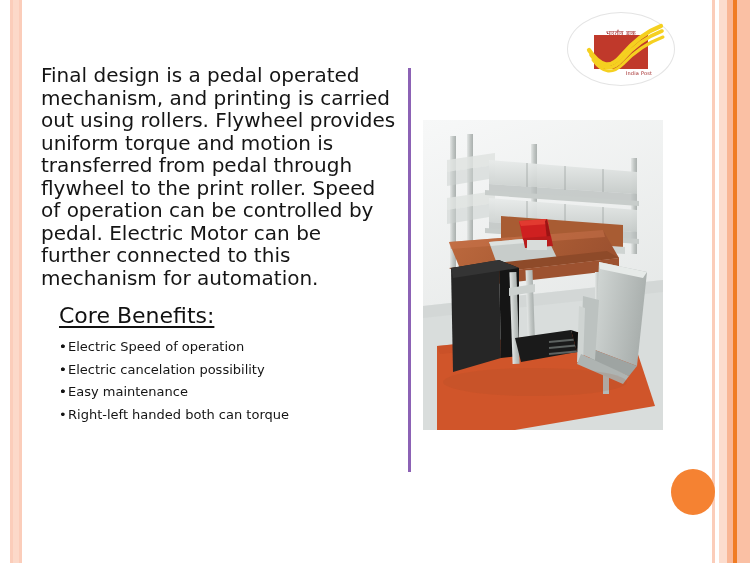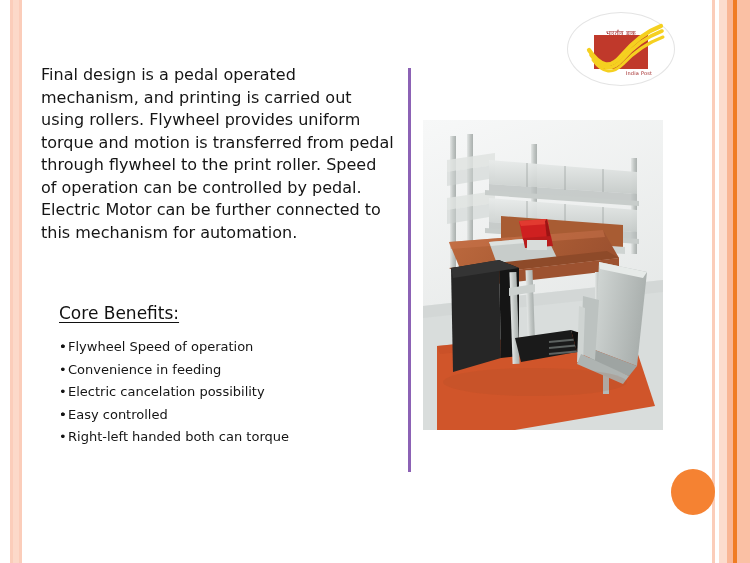--- a/index.html
+++ b/index.html
@@ -95,31 +95,31 @@
     letter-spacing: .2px;
     font-family: "DejaVu Sans", sans-serif;
   }
 
   
   .intro {
     position: absolute;
     left: 41px;
     top: 64px;
     width: 355px;
-    font-size: 16px;
+    font-size: 20px;
     line-height: 22.5px;
     color: #151515;
     font-family: "DejaVu Sans", sans-serif;
   }
 
   .benefits-heading {
     position: absolute;
     left: 59px;
     top: 303px;
-    font-size: 17px;
+    font-size: 22px;
     color: #111111;
     text-decoration: underline;
     text-underline-offset: 3px;
     font-family: "DejaVu Sans", sans-serif;
   }
 
   .benefits-list {
     position: absolute;
     left: 59px;
     top: 336px;
@@ -186,25 +186,25 @@
   </div>
 
   <div class="divider"></div>
 
   <div class="intro">Final design is a pedal operated mechanism, and printing is carried out using rollers. Flywheel provides uniform torque and motion is transferred from pedal through flywheel to the print roller. Speed of operation can be controlled by pedal. Electric Motor can be further connected to this mechanism for automation.</div>
 
   <div class="benefits-heading">Core Benefits:</div>
 
   <ul class="benefits-list">
     <li><span class="bullet">•</span></li>
-    <li><span class="bullet">•</span><span>Flywheel Speed of operation</span></li>
-    <li><span class="bullet">•</span><span>Convenience in feeding</span></li>
+    <li><span class="bullet">•</span><span>Electric Speed of operation</span></li>
+    <li><span class="bullet">•</span></li>
     <li><span class="bullet">•</span><span>Electric cancelation possibility</span></li>
     <li><span class="bullet">•</span></li>
-    <li><span class="bullet">•</span><span>Easy controlled</span></li>
+    <li><span class="bullet">•</span><span>Easy maintenance</span></li>
     <li><span class="bullet">•</span><span>Right-left handed both can torque</span></li>
   </ul>
 
   <div class="photo">
     <svg width="240" height="310" viewBox="0 0 240 310">
       <defs>
         <linearGradient id="bg" x1="0" y1="0" x2="0.3" y2="1">
           <stop offset="0" stop-color="#f7f8f8"></stop>
           <stop offset="1" stop-color="#e2e5e4"></stop>
         </linearGradient>

